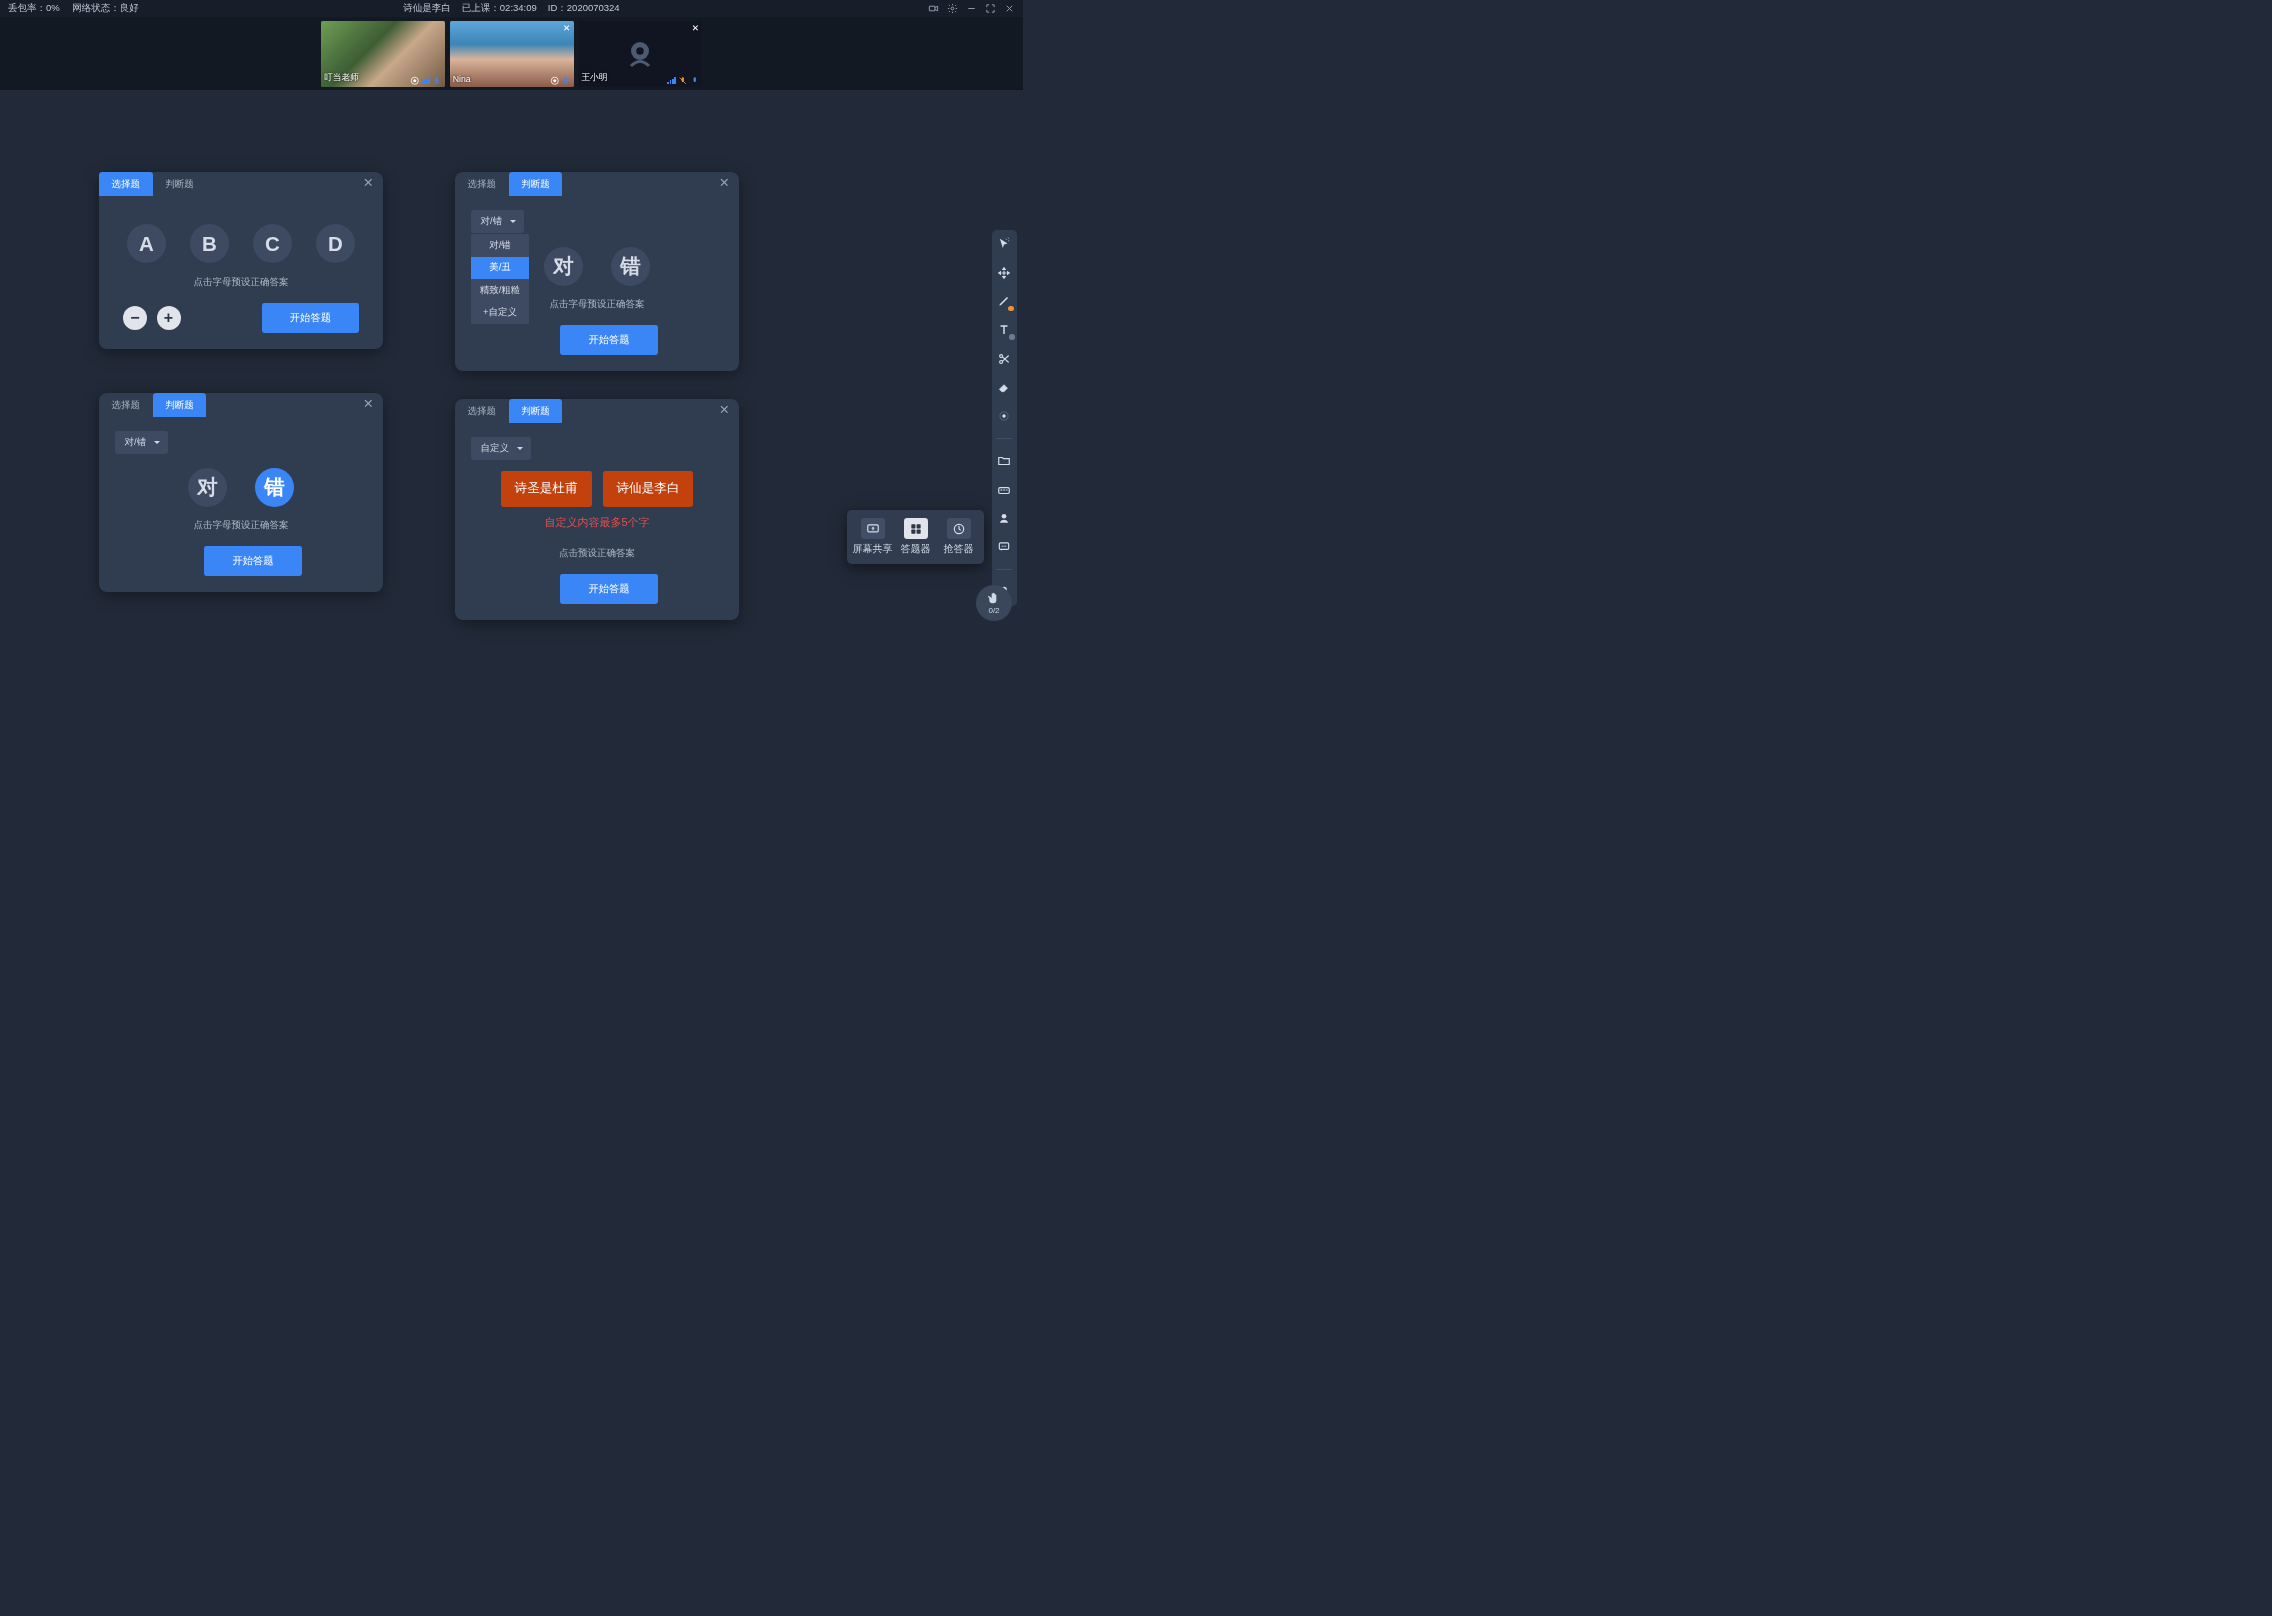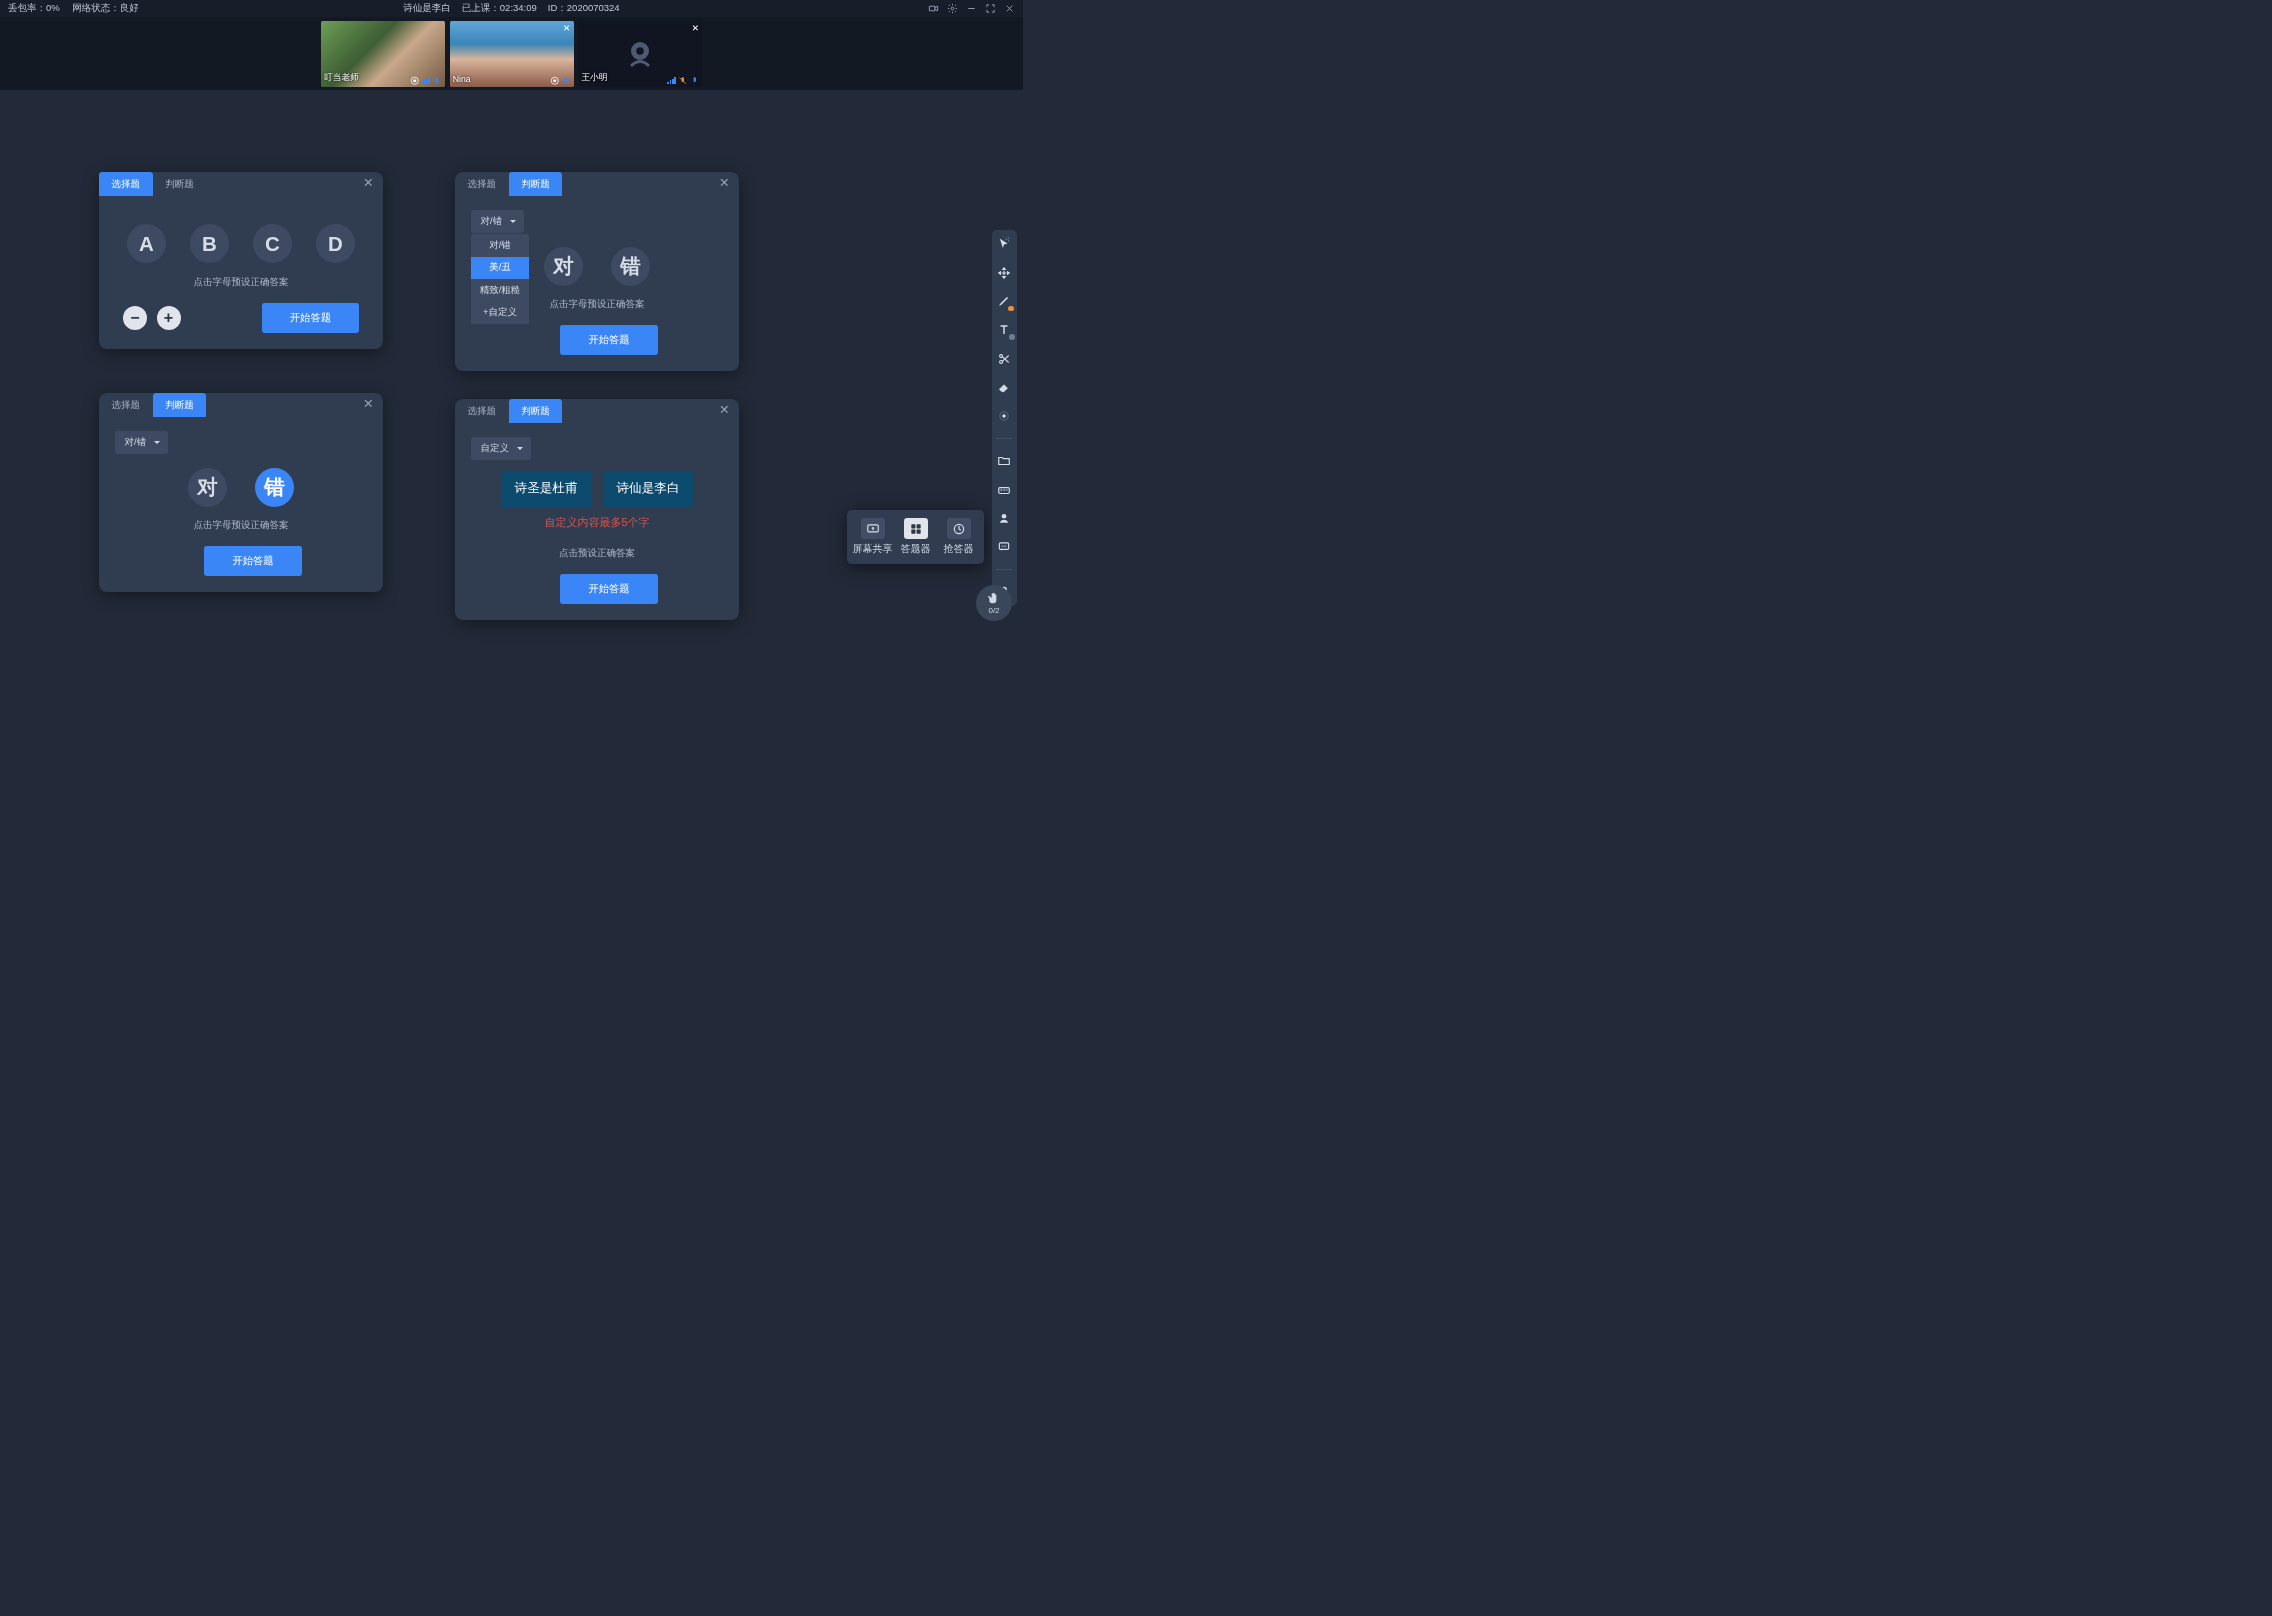--- a/index.html
+++ b/index.html
@@ -44,21 +44,21 @@
   .primary-btn { background:#3b86f6; color:#fff; font-size:10.3px; border:none; border-radius:2.4px; padding:8px 28px; cursor:pointer;margin-left:24px;}
   
   .dd { position:relative; display:inline-block;}
   .dd-btn { background:#3e4a62; color:#cfd8e6; font-size:9.5px; padding:4.7px 22px 4.7px 9.5px; border-radius:2.4px; cursor:pointer; text-align:left; position:relative;}
   .dd-btn::after { content:""; position:absolute; right:8px; top:50%; margin-top:-1.6px; border:3.2px solid transparent; border-top-color:#cfd8e6;}
   .dd-menu { position:absolute; top:24px; left:0; width:58px; background:#3e4a62; border-radius:1.6px; overflow:hidden; z-index:10;}
   .dd-item { font-size:9.5px; color:#d6dde9; padding:4.7px 0; text-align:center; cursor:pointer;}
   .dd-item.hl { background:#3b86f6; color:#fff;}
   
   .chiprow { display:flex; gap:11px; justify-content:center; margin:11px 0 8px;}
-  .chip { background:#0c4a6e; color:#fff; font-size:12.6px; padding:9.5px 14px; border-radius:2.4px; cursor:pointer;}
+  .chip { background:#c2410c; color:#fff; font-size:12.6px; padding:9.5px 14px; border-radius:2.4px; cursor:pointer;}
   .err { color:#e0524d; font-size:11px; margin-bottom:17px;}
   
   .rtoolbar { position:absolute; right:6.3px; top:230px; width:25px; background:#303c50; border-radius:4.7px; padding:6.3px 0; display:flex; flex-direction:column; align-items:center; gap:12.6px;}
   .rtoolbar .rt { width:16px; height:16px; display:flex; align-items:center; justify-content:center; cursor:pointer; position:relative;}
   .rtoolbar svg { width:14px; height:14px; fill:#d6dde9; }
   .rt.pen::after{content:"";position:absolute;right:-1.6px;bottom:-1.6px;width:5.5px;height:5.5px;border-radius:50%;background:#f28f3b;}
   .rt.txt::after{content:"";position:absolute;right:-2.4px;bottom:-1.6px;width:5.5px;height:5.5px;border-radius:50%;background:#6e7a90;}
   .rtoolbar .divider{width:16px;height:0.8px;background:#414e66;margin:1.6px 0;}
   
   .actionpop { position:absolute; right:39px; top:420px; background:#313c50; border-radius:4.7px; padding:8px 9.5px; display:flex; gap:11px; box-shadow:0 3.2px 16px rgba(0,0,0,.5);}

